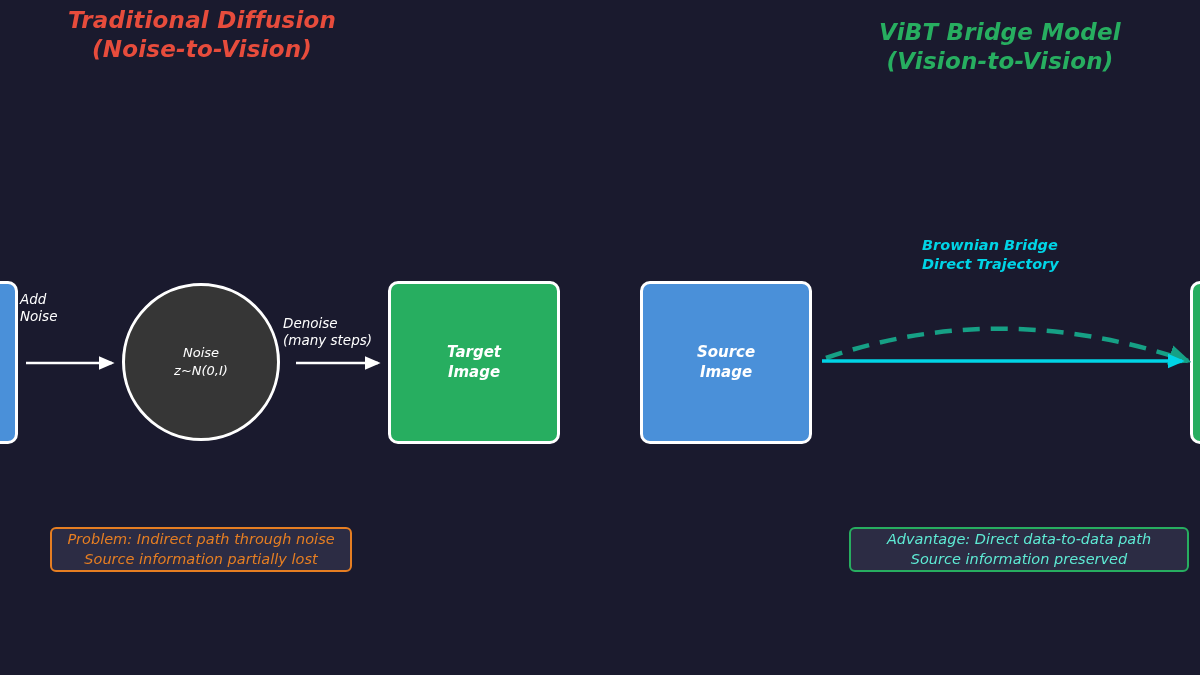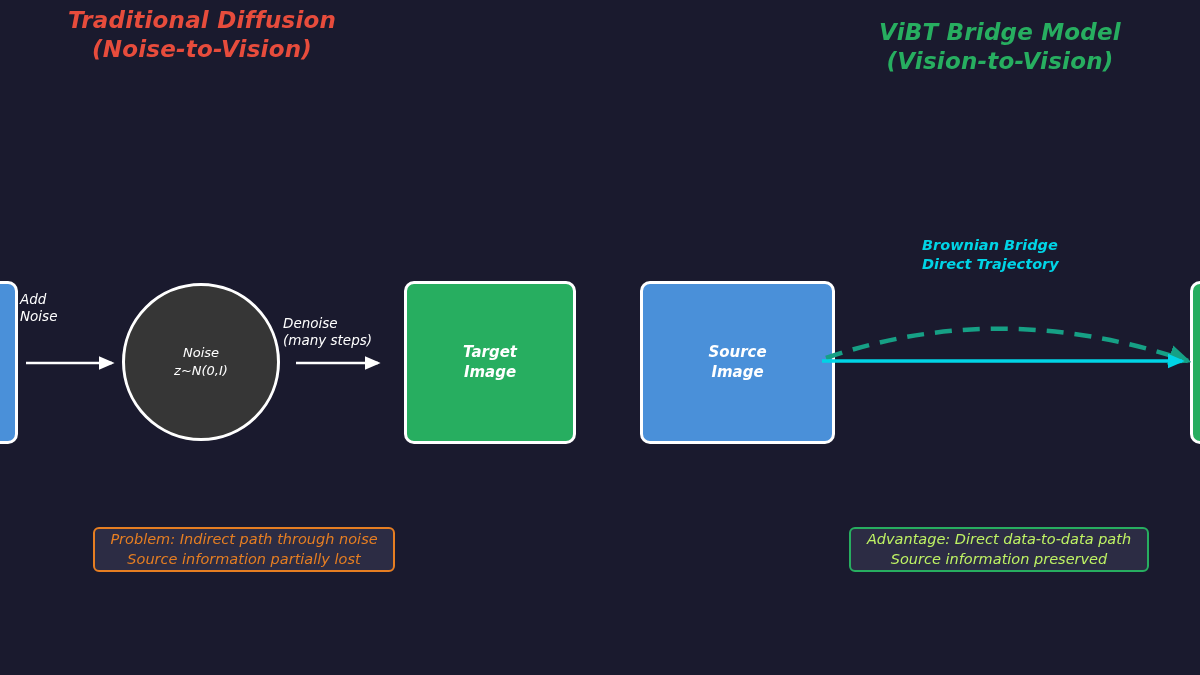--- a/index.html
+++ b/index.html
@@ -63,26 +63,25 @@
     left: -22px;
     top: 281px;
     width: 40px;
     height: 163px;
   }
   #box-target-green {
     left: 388px;
     top: 281px;
     width: 172px;
     height: 163px;
-    margin-left: 16px;
   }
   #box-source-blue {
     left: 640px;
     top: 281px;
-    width: 195px;
+    width: 172px;
     height: 163px;
   }
   #box-target-right {
     left: 1190px;
     top: 281px;
     width: 80px;
     height: 163px;
   }
 
   
@@ -165,29 +164,28 @@
     white-space: pre-line;
     padding: 5px 8px;
   }
   #note-problem {
     left: 50px;
     top: 527px;
     width: 302px;
     height: 45px;
     border-color: #e67e22;
     color: #e67e22;
-    margin-left: 43px;
   }
   #note-advantage {
     left: 849px;
     top: 527px;
-    width: 300px;
+    width: 340px;
     height: 45px;
     border-color: #27ae60;
-    color: #bef264;
+    color: #5eead4;
   }
 </style>
 </head>
 <body>
 
 <div id="canvas">
 
   <div class="panel-title" id="title-left">Traditional Diffusion
 (Noise-to-Vision)</div>
 

